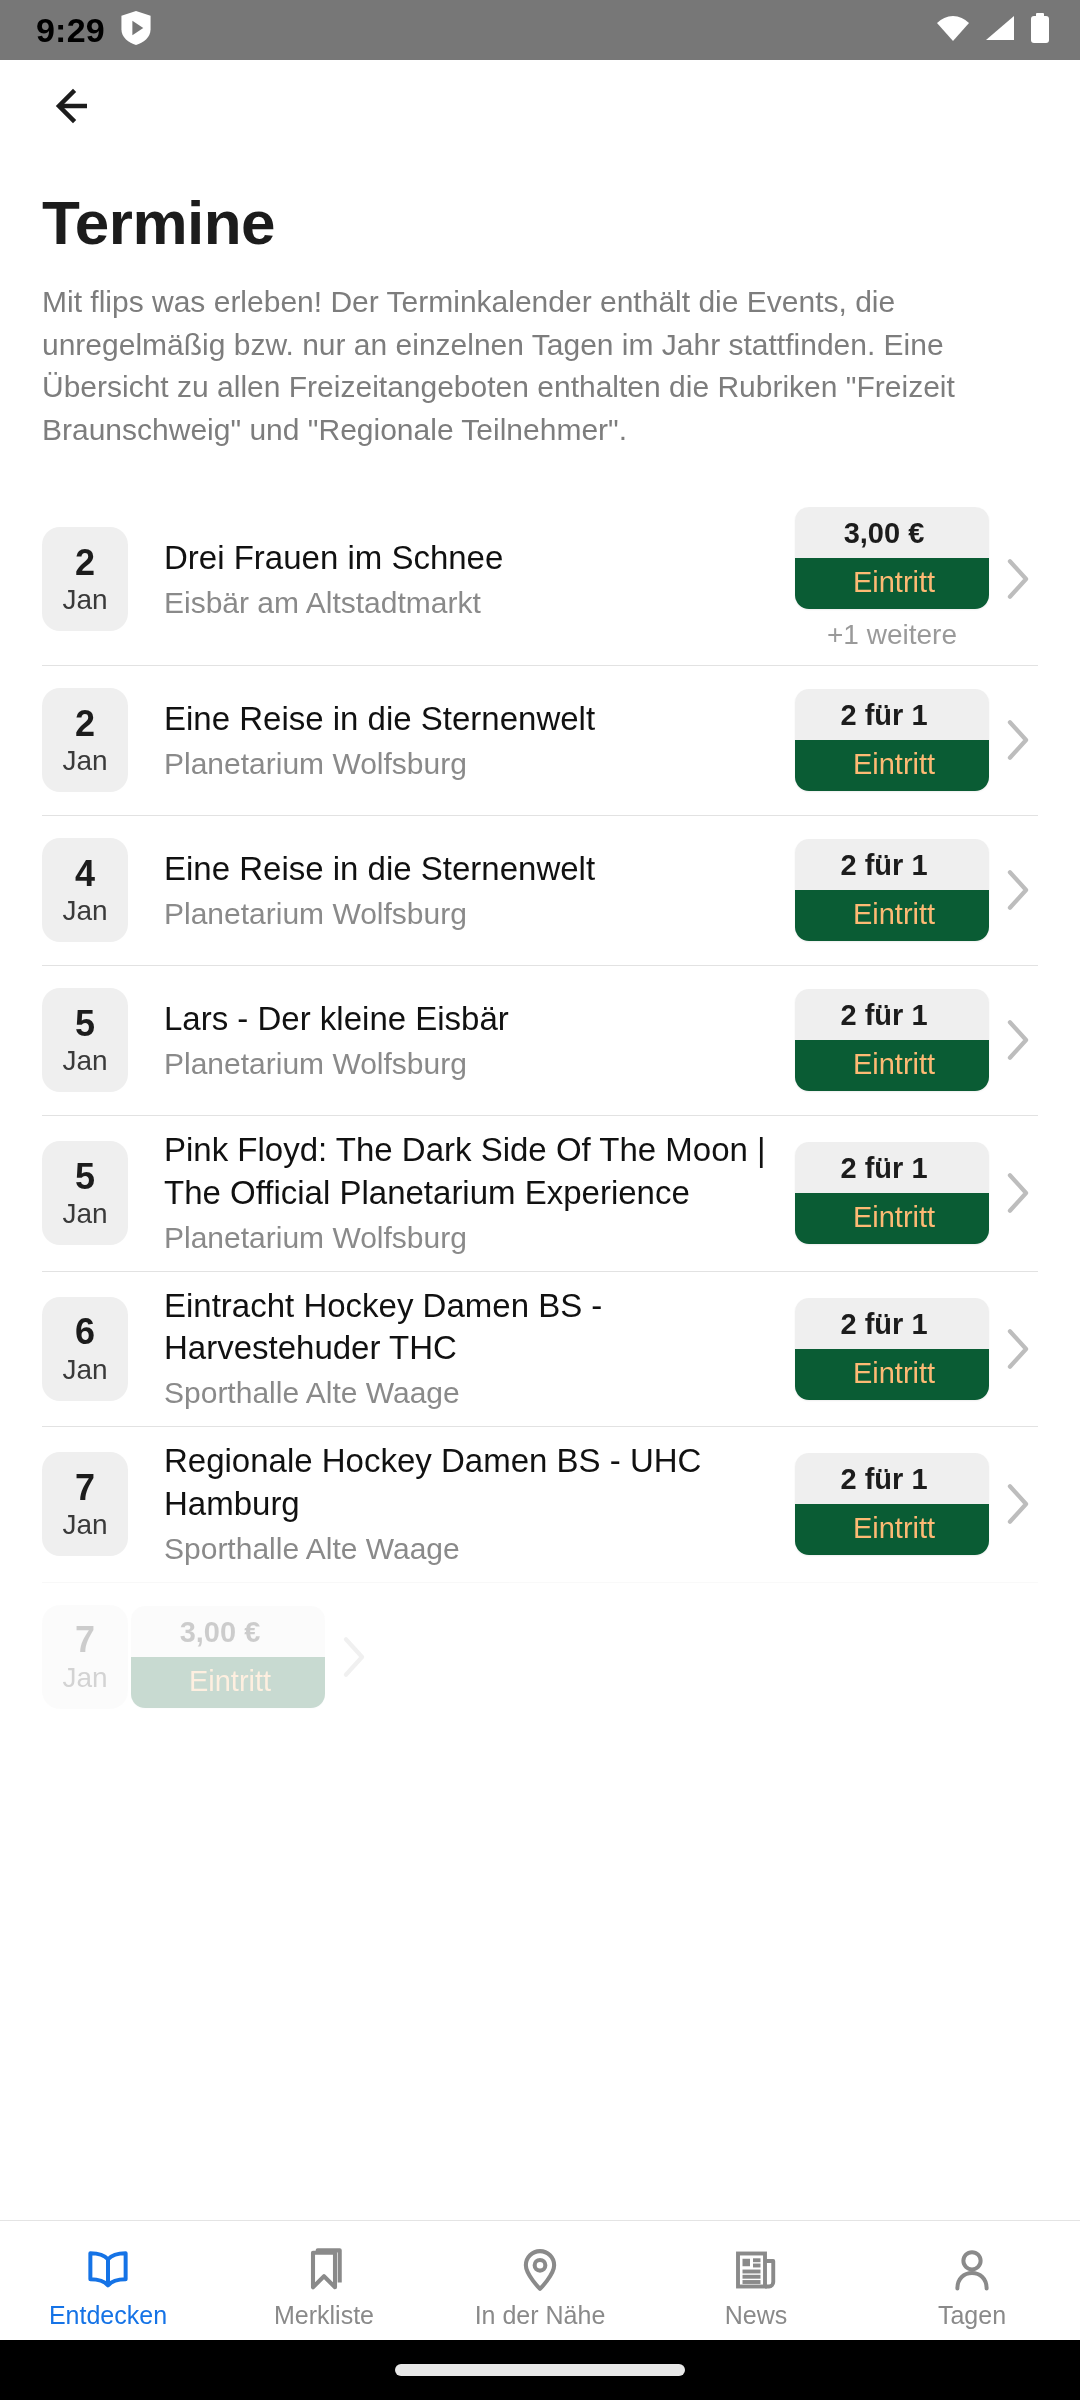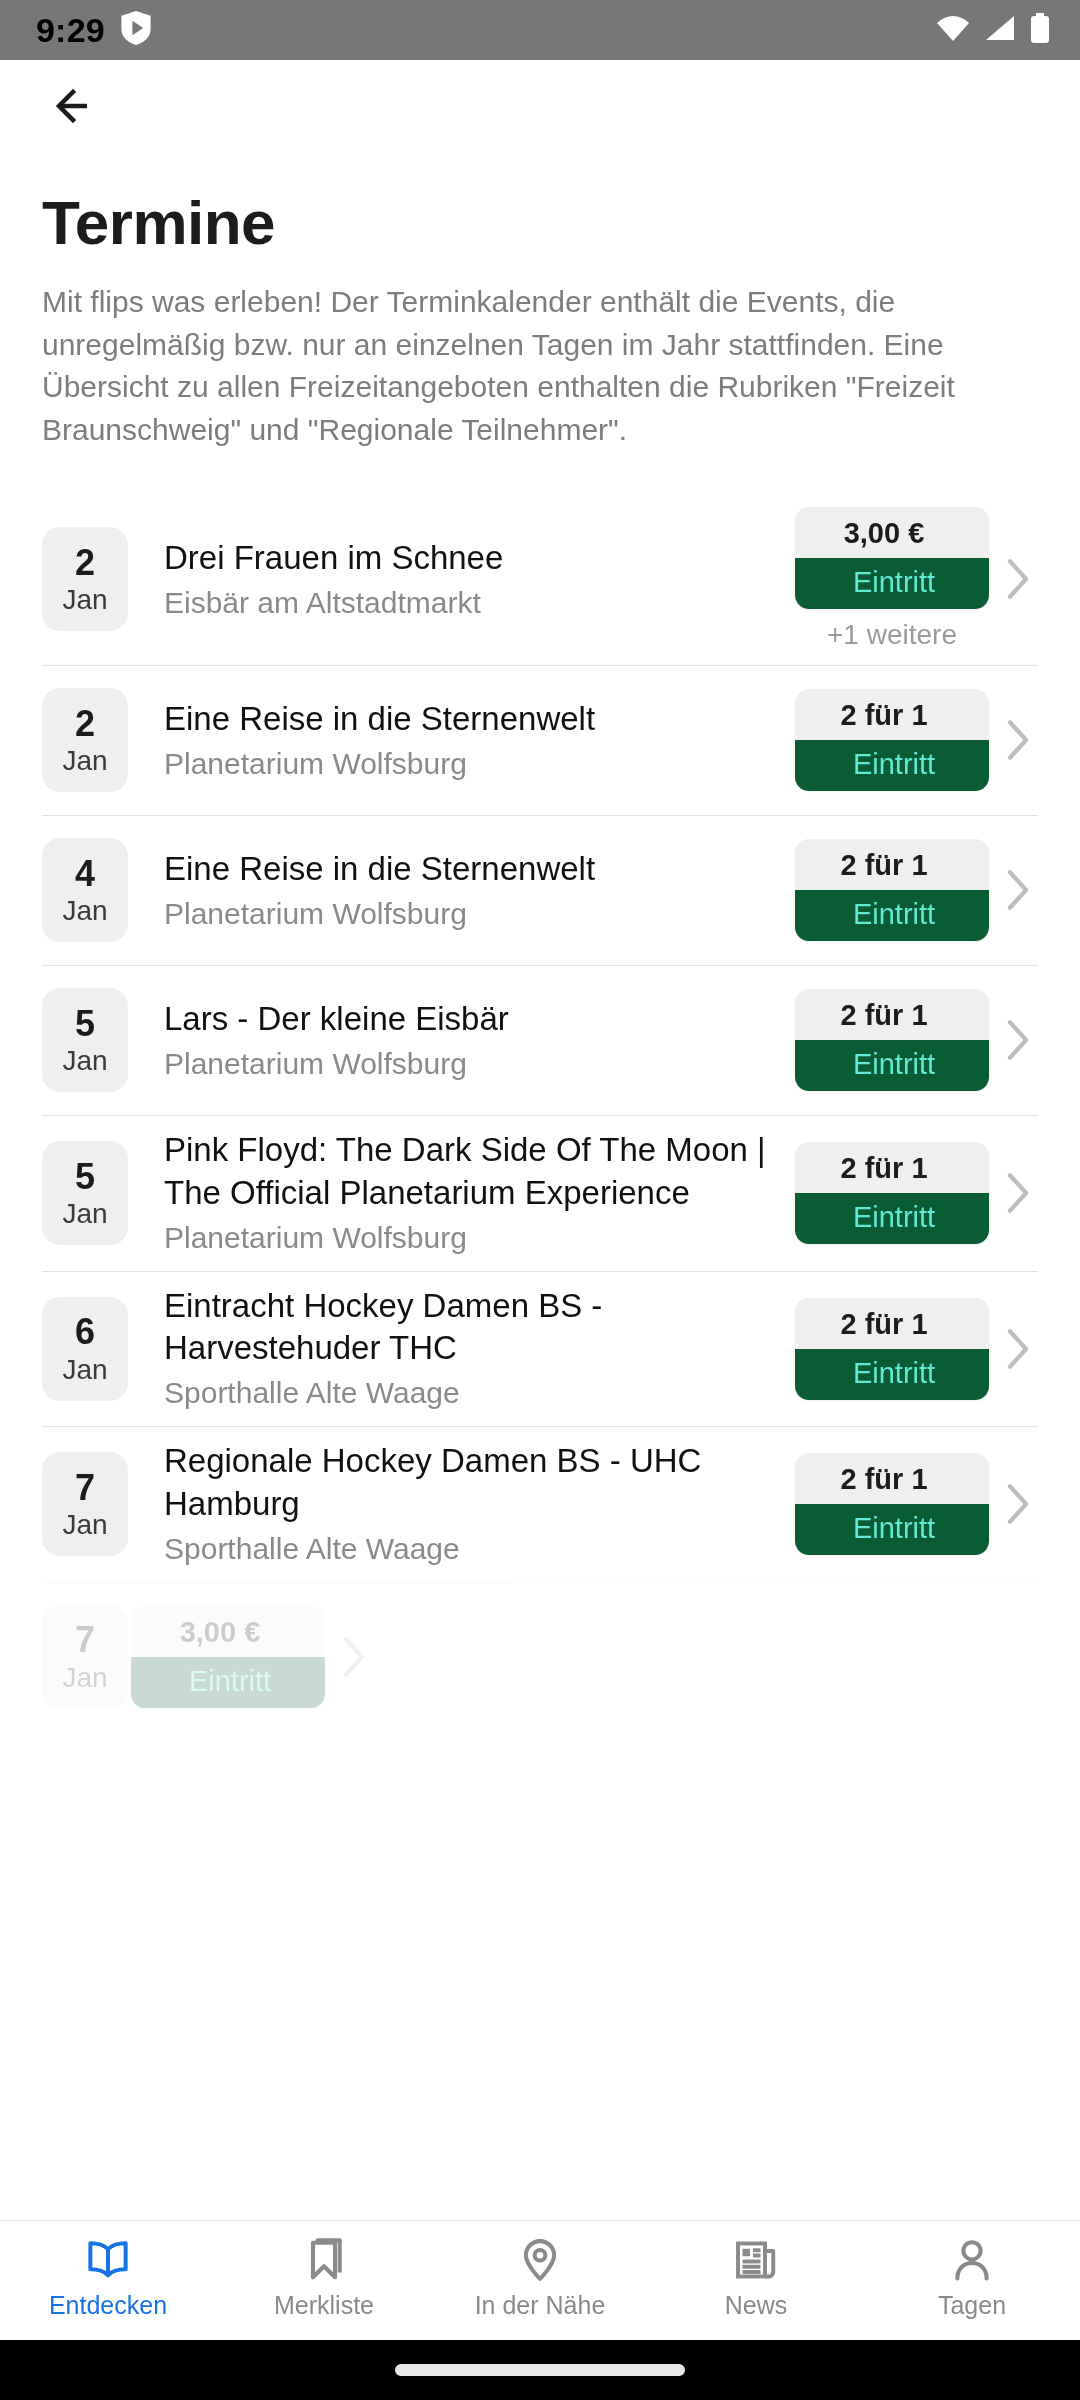--- a/index.html
+++ b/index.html
@@ -160,21 +160,21 @@
   .badge-top {
     background: #efefef;
     color: #1c1c1c;
     font-size: 29px;
     font-weight: bold;
     text-align: center;
     padding: 10px 16px 8px 0;
   }
   .badge-bottom {
     background: #0a5c34;
-    color: #5eead4;
+    color: #fdba74;
     font-size: 29px;
     text-align: center;
     padding: 8px 0 10px 4px;
   }
   .badge-extra {
     font-size: 28px;
     color: #9a9a9a;
     margin-top: 10px;
     text-align: center;
   }
@@ -197,21 +197,21 @@
   .bottomnav {
     position: absolute;
     left: 0;
     right: 0;
     bottom: 60px;
     height: 120px;
     background: rgba(255,255,255,0.88);
     border-top: 1px solid #e4e4e4;
     display: flex;
     align-items: flex-start;
-    padding-top: 16px;
+    padding-top: 26px;
     box-sizing: border-box;
   }
   .navitem {
     flex: 1 1 0;
     display: flex;
     flex-direction: column;
     align-items: center;
     gap: 10px;
     cursor: pointer;
   }

